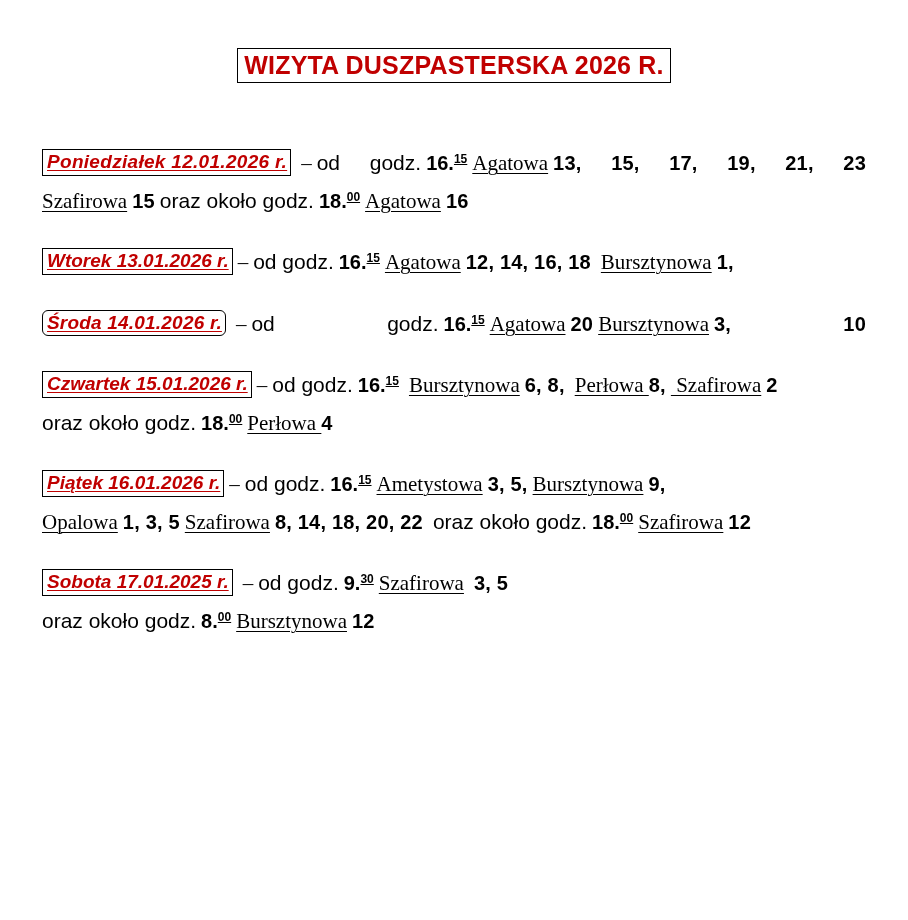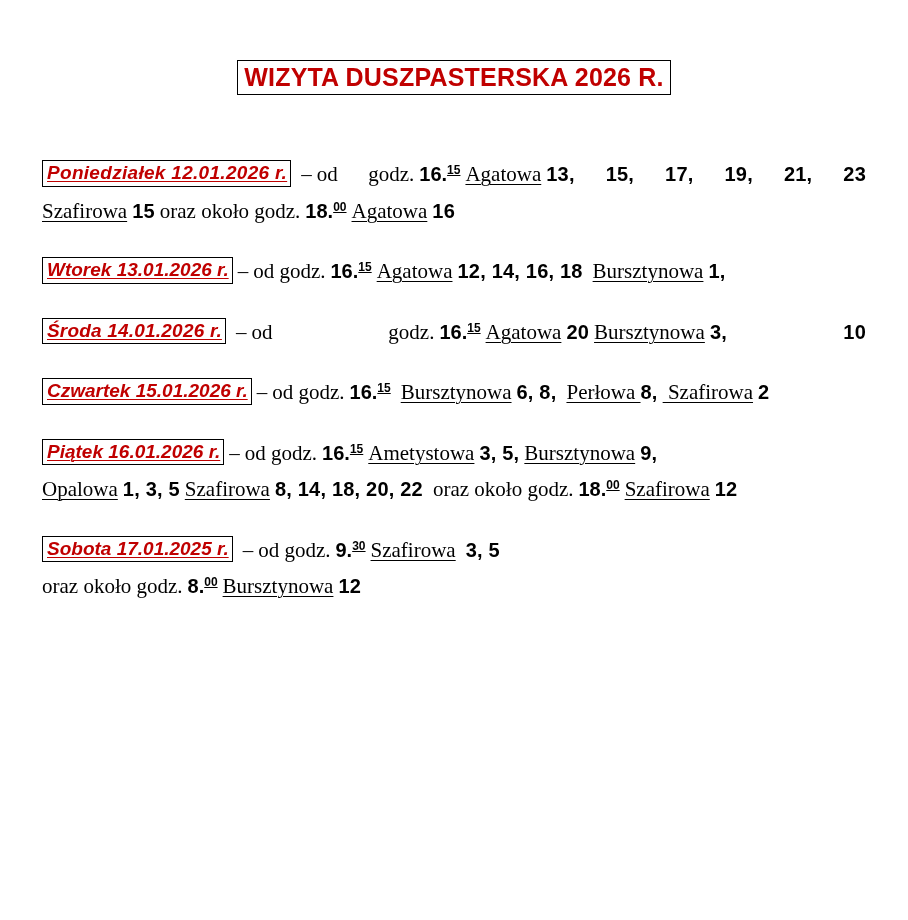--- a/index.html
+++ b/index.html
@@ -18,21 +18,21 @@
   .page {
     position: relative;
     width: 908px;
     height: 920px;
     box-sizing: border-box;
   }
 
   
   .title-wrap {
     text-align: center;
-    padding-top: 60px;
+    padding-top: 48px;
   }
   .title-box {
     display: inline-block;
     border: 1px solid #000000;
     padding: 2px 6px 3px 6px;
     color: #C00000;
     font-family: "Liberation Sans", sans-serif;
     font-weight: bold;
     font-size: 25px;
     letter-spacing: 0.2px;
@@ -75,25 +75,25 @@
     font-size: 19px;
     text-decoration: underline;
     text-decoration-thickness: 1px;
     text-underline-offset: 2px;
     line-height: 1.25;
     vertical-align: 2px;
     white-space: nowrap;
     text-align: right;
   }
   .day-box.wide { letter-spacing: 0.3px; }
-  .day-box.spread { letter-spacing: 0.2px; }
+  .day-box.spread { letter-spacing: 0.2px; border-radius: 6px; }
 
   
   .txt {
-    font-family: Liberation Serif, serif;
+    font-family: Liberation Sans, sans-serif;
     font-size: 21px;
     color: #000;
   }
   .dash { font-family: "Liberation Serif", serif; }
 
   
   .hour {
     font-family: "Liberation Sans", sans-serif;
     font-weight: bold;
     font-size: 20px;
@@ -149,20 +149,21 @@
     <div class="entry">
       <div class="line normal"><span class="day-box">Wtorek 13.01.2026 r.</span><span class="sp"></span><span class="txt dash">–</span><span class="sp"></span><span class="txt">od godz.</span><span class="sp"></span><span class="hour"><span>16.</span><sup>15</sup></span><span class="sp"></span><span class="street">Agatowa</span><span class="sp"></span><span class="nums">12, 14, 16, 18</span><span class="sp-wide"></span><span class="street">Bursztynowa</span><span class="sp"></span><span class="nums">1,</span></div>
     </div>
 
     <div class="entry">
       <div class="line justified"><span class="day-box spread">Środa   14.01.2026   r.</span><span class="sp-wide"></span><span class="txt dash">–</span><span class="sp"></span><span class="txt">od   godz.</span><span class="sp"></span><span class="hour"><span>16.</span><sup>15</sup></span><span class="sp"></span><span class="street">Agatowa</span><span class="sp"></span><span class="nums">20</span><span class="sp"></span><span class="street">Bursztynowa</span><span class="sp"></span><span class="nums">3,  10</span></div>
     </div>
 
     <div class="entry">
       <div class="line normal"><span class="day-box">Czwartek 15.01.2026 r.</span><span class="sp"></span><span class="txt dash">–</span><span class="sp"></span><span class="txt">od godz.</span><span class="sp"></span><span class="hour"><span>16.</span><sup>15</sup></span><span class="sp-wide"></span><span class="street">Bursztynowa</span><span class="sp"></span><span class="nums">6, 8,</span><span class="sp-wide"></span><span class="street">Perłowa </span><span class="nums">8,</span><span class="sp"></span><span class="street"> Szafirowa</span><span class="sp"></span><span class="nums">2</span></div>
+      <div class="line normal"><span class="txt">oraz około godz.</span><span class="sp"></span><span class="hour"><span>18.</span><sup>00</sup></span><span class="sp"></span><span class="street">Perłowa </span><span class="nums">4</span></div>
     </div>
 
     <div class="entry">
       <div class="line normal"><span class="day-box">Piątek 16.01.2026 r.</span><span class="sp"></span><span class="txt dash">–</span><span class="sp"></span><span class="txt">od godz.</span><span class="sp"></span><span class="hour"><span>16.</span><sup>15</sup></span><span class="sp"></span><span class="street">Ametystowa</span><span class="sp"></span><span class="nums">3, 5,</span><span class="sp"></span><span class="street">Bursztynowa</span><span class="sp"></span><span class="nums">9,</span></div>
       <div class="line normal"><span class="street">Opalowa</span><span class="sp"></span><span class="nums">1, 3, 5</span><span class="sp"></span><span class="street">Szafirowa</span><span class="sp"></span><span class="nums">8, 14, 18, 20, 22</span><span class="sp-wide"></span><span class="txt">oraz około godz.</span><span class="sp"></span><span class="hour"><span>18.</span><sup>00</sup></span><span class="sp"></span><span class="street">Szafirowa</span><span class="sp"></span><span class="nums">12</span></div>
     </div>
 
     <div class="entry">
       <div class="line normal"><span class="day-box">Sobota 17.01.2025 r.</span><span class="sp-wide"></span><span class="txt dash">–</span><span class="sp"></span><span class="txt">od godz.</span><span class="sp"></span><span class="hour"><span>9.</span><sup>30</sup></span><span class="sp"></span><span class="street">Szafirowa</span><span class="sp-wide"></span><span class="nums">3, 5</span></div>
       <div class="line normal"><span class="txt">oraz około godz.</span><span class="sp"></span><span class="hour"><span>8.</span><sup>00</sup></span><span class="sp"></span><span class="street">Bursztynowa</span><span class="sp"></span><span class="nums">12</span></div>

